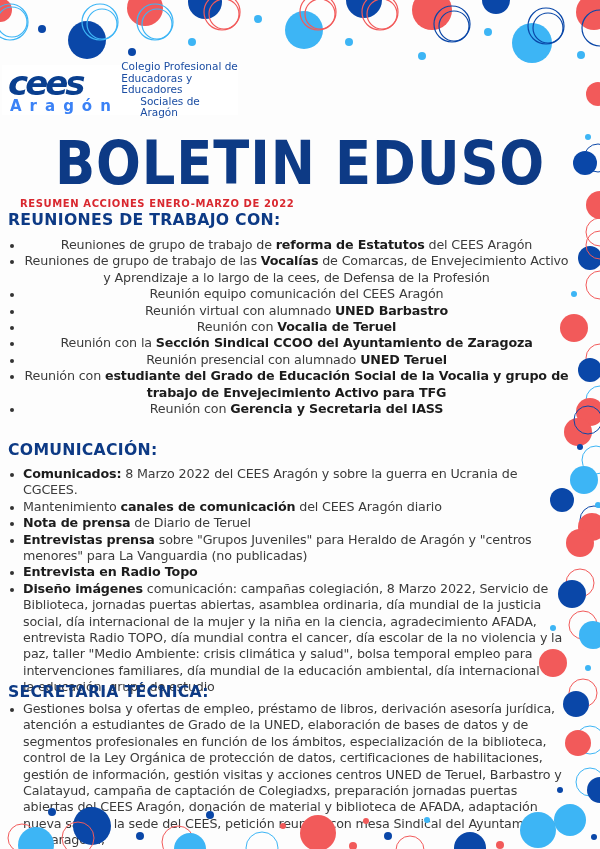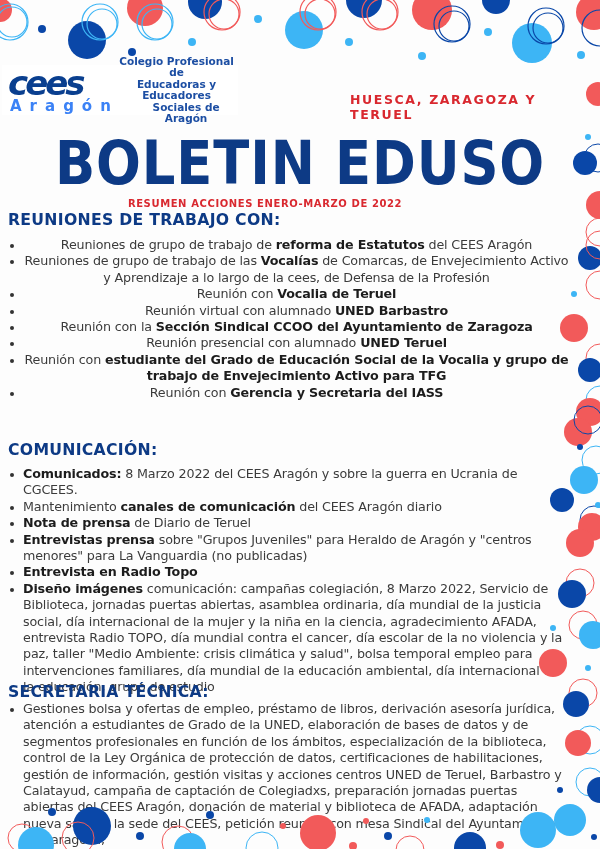--- a/index.html
+++ b/index.html
@@ -20,39 +20,39 @@
     position: absolute; left: 6px; top: -2px;
     font-family: "DejaVu Sans", sans-serif; font-weight: bold; font-style: italic;
     font-size: 34px; color: #0a3f8f; letter-spacing: -3px;
   }
   .logo-aragon {
     position: absolute; left: 8px; top: 32px;
     font-family: "DejaVu Sans", sans-serif; font-weight: bold;
     font-size: 15px; color: #3b82f6; letter-spacing: 8px;
   }
   .logo-text {
-    font-family: "DejaVu Sans", sans-serif; font-weight: bold; font-size: 10.5px;
-    line-height: 11.5px; color: #1c4ea3; margin-left: 4px; text-align: center;
+    font-family: "DejaVu Sans", sans-serif; font-weight: normal; font-size: 10.5px;
+    line-height: 11.5px; color: #1c4ea3; margin-left: 4px;
   }
   .logo-text div:last-child { color: #1c4ea3; margin-left: 19px; }
   .region {
     position: absolute; left: 350px; top: 92px;
     font-family: "DejaVu Sans", sans-serif; font-weight: bold; font-size: 12.5px;
     letter-spacing: 1.6px; color: #d9282f;
   }
   .title {
     position: absolute; left: 0; width: 600px; top: 128px; text-align: center;
     font-family: "DejaVu Sans", sans-serif; font-weight: bold; font-size: 60px;
     color: #0d3a85; letter-spacing: 1px; transform: scaleX(0.88); transform-origin: center;
     line-height: 70px;
   }
   .subtitle {
-    position: absolute; left: 0; width: 530px; top: 198px; text-align: center;
+    position: absolute; left: 0; width: 530px; top: 198px; 
     font-family: "DejaVu Sans", sans-serif; font-weight: bold; font-size: 10px;
-    letter-spacing: 0.6px; color: #d9282f;
+    letter-spacing: 0.6px; color: #d9282f; padding-left: 20px;
   }
   .h2 {
     position: absolute; left: 8px;
     font-family: "DejaVu Sans", sans-serif; font-weight: bold; font-size: 16.5px;
     color: #0d3a85; letter-spacing: 0.3px; transform: scaleX(0.95); transform-origin: left;
   }
   ul.list {
     position: absolute; left: 8px; margin: 0; padding: 0; list-style: none; width: 562px;
   }
   ul.list li {
@@ -76,30 +76,30 @@
       <span class="logo-aragon">Aragón</span>
     </div>
     <div class="logo-text">
       <div>Colegio Profesional de</div>
       <div>Educadoras y</div>
       <div>Educadores</div>
       <div>Sociales de Aragón</div>
     </div>
   </div>
 
-  <div class="region">HUESCA, ZARAGOZA Y TERUEL</div>
   <div class="title">BOLETIN EDUSO</div>
   <div class="subtitle">RESUMEN ACCIONES ENERO-MARZO DE 2022</div>
 
   <div class="h2" style="top:210px;">REUNIONES DE TRABAJO CON:</div>
   <ul class="list" style="top:237px;text-align:center;">
       <li><span>Reuniones de grupo de trabajo de </span><b>reforma de Estatutos</b><span> del CEES Aragón</span></li>
       <li><span>Reuniones de grupo de trabajo de las </span><b>Vocalías</b><span> de Comarcas, de Envejecimiento Activo y Aprendizaje a lo largo de la cees, de Defensa de la Profesión</span></li>
+      <li><span>Reunión equipo comunicación del CEES Aragón</span><b></b><span></span></li>
+      <li><span>Reunión virtual con alumnado </span><b>UNED Barbastro</b><span></span></li>
       <li><span>Reunión con </span><b>Vocalia de Teruel</b><span></span></li>
-      <li><span>Reunión virtual con alumnado </span><b>UNED Barbastro</b><span></span></li>
       <li><span>Reunión con la </span><b>Sección Sindical CCOO del Ayuntamiento de Zaragoza</b><span></span></li>
       <li><span>Reunión presencial con alumnado </span><b>UNED Teruel</b><span></span></li>
       <li><span>Reunión con </span><b>estudiante del Grado de Educación Social de la Vocalia y grupo de trabajo de Envejecimiento Activo para TFG</b><span></span></li>
       <li><span>Reunión con </span><b>Gerencia y Secretaria del IASS</b><span></span></li>
     </ul>
 
   <div class="h2" style="top:440px;">COMUNICACIÓN:</div>
   <ul class="list" style="top:466px;">
       <li><span></span><b>Comunicados:</b><span> 8 Marzo 2022 del CEES Aragón y sobre la guerra en Ucrania de CGCEES.</span></li>
       <li><span>Mantenimiento </span><b>canales de comunicación</b><span> del CEES Aragón diario</span></li>

